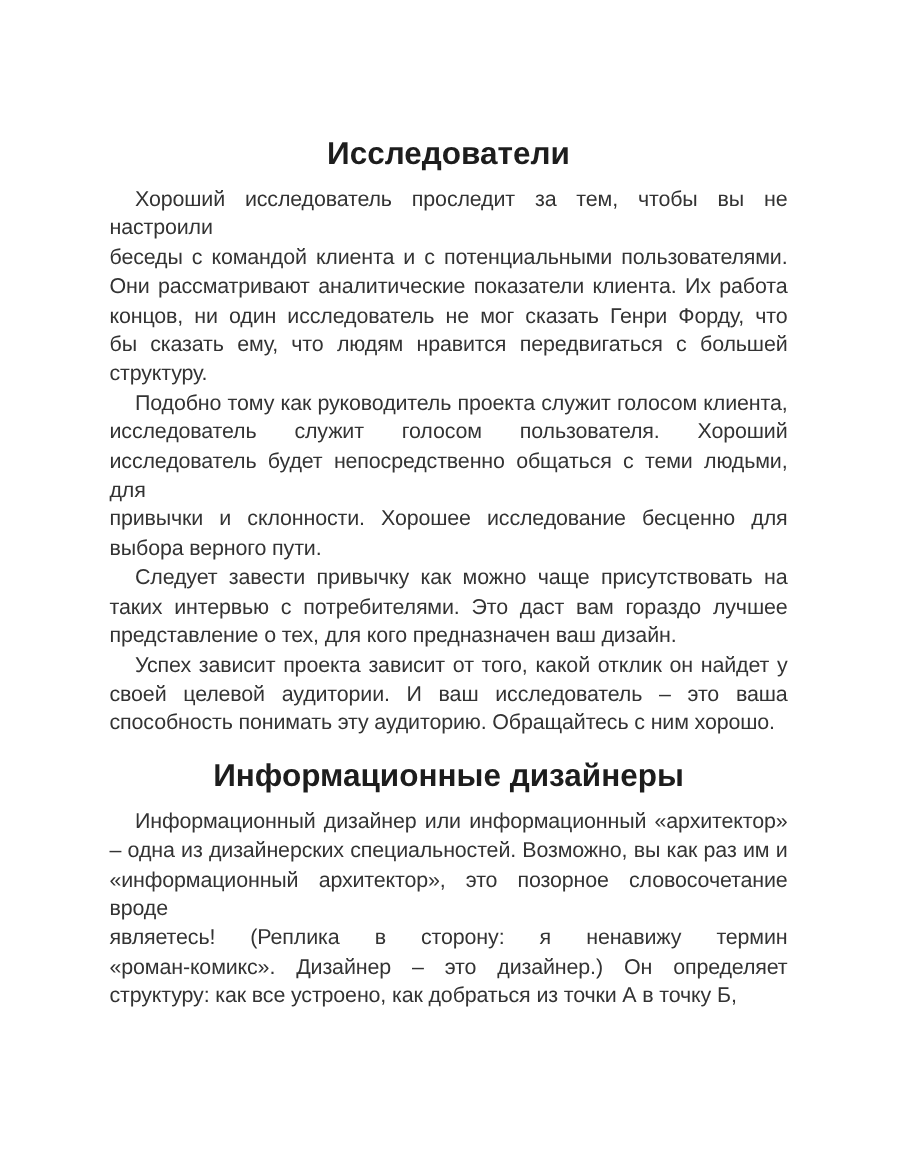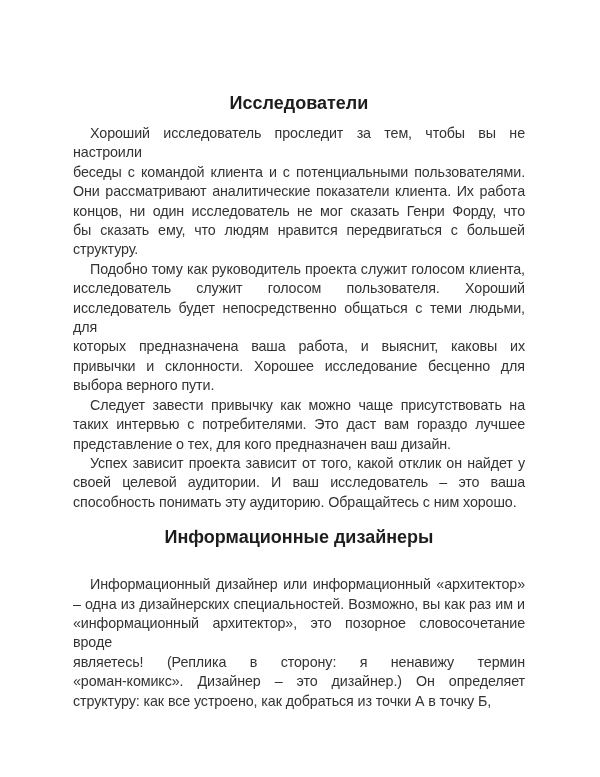--- a/index.html
+++ b/index.html
@@ -15,33 +15,33 @@
   .page {
     box-sizing: border-box;
     width: 600px;
     height: 777px;
     padding: 92px 75px 0 73px;
     background: var(--page-bg, #ffffff);
     font-family: "Liberation Sans", "DejaVu Sans", sans-serif;
     color: var(--body-color, #333333);
   }
   .heading {
-    font-size: 18px;
+    font-size: 21px;
     line-height: 22px;
     font-weight: bold;
     text-align: center;
     color: var(--heading-color, #1d1d1d);
     letter-spacing: 0;
   }
   .heading.first {
     margin-bottom: 10px;
   }
   .heading.later {
     margin-top: 14px;
-    margin-bottom: 27px;
+    margin-bottom: 10px;
   }
   .paragraph {
     margin: 0;
   }
   .line {
     font-size: 14.3px;
     line-height: 19.4px;
     letter-spacing: -0.1px;
     text-align: justify;
     text-align-last: justify;
@@ -65,21 +65,20 @@
         <div class="line">беседы с командой клиента и с потенциальными пользователями.</div>
         <div class="line">Они рассматривают аналитические показатели клиента. Их работа</div>
         <div class="line">концов, ни один исследователь не мог сказать Генри Форду, что</div>
         <div class="line">бы сказать ему, что людям нравится передвигаться с большей</div>
         <div class="line last">структуру.</div>
       </div>
       <div class="paragraph">
         <div class="line first">Подобно тому как руководитель проекта служит голосом клиента,</div>
         <div class="line">исследователь служит голосом пользователя. Хороший</div>
         <div class="line">исследователь будет непосредственно общаться с теми людьми, для</div>
-        <div class="line">которых предназначена ваша работа, и выяснит, каковы их</div>
         <div class="line">привычки и склонности. Хорошее исследование бесценно для</div>
         <div class="line last">выбора верного пути.</div>
       </div>
       <div class="paragraph">
         <div class="line first">Следует завести привычку как можно чаще присутствовать на</div>
         <div class="line">таких интервью с потребителями. Это даст вам гораздо лучшее</div>
         <div class="line last">представление о тех, для кого предназначен ваш дизайн.</div>
       </div>
       <div class="paragraph">
         <div class="line first">Успех зависит проекта зависит от того, какой отклик он найдет у</div>

